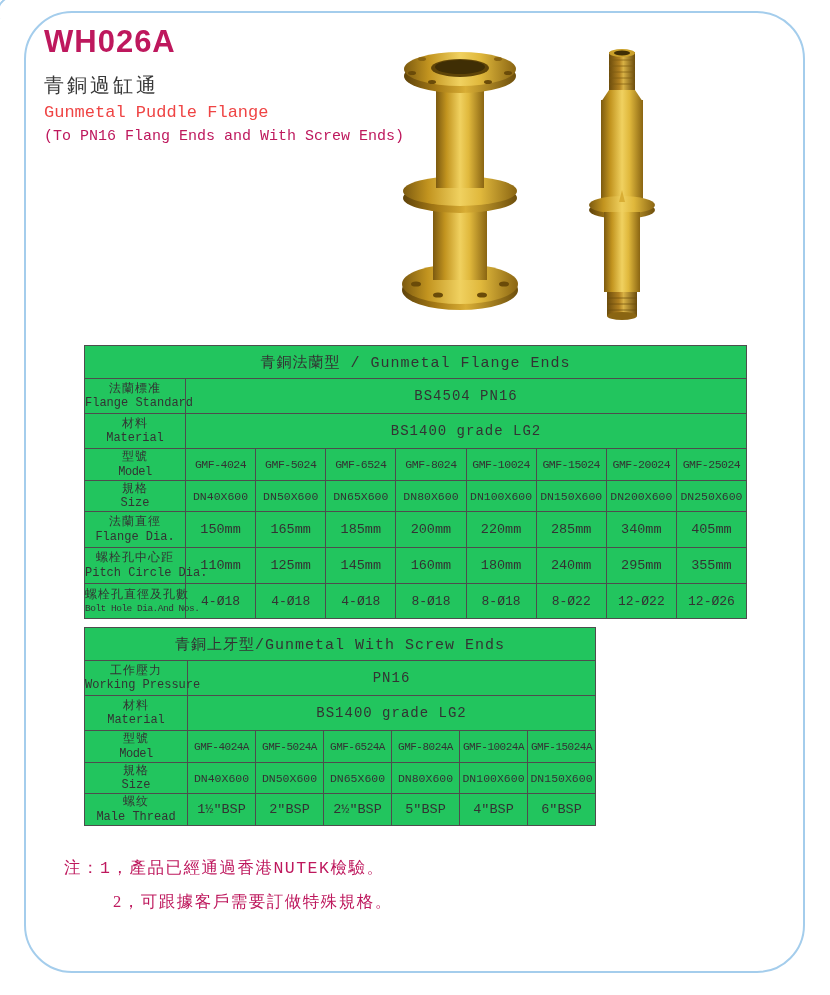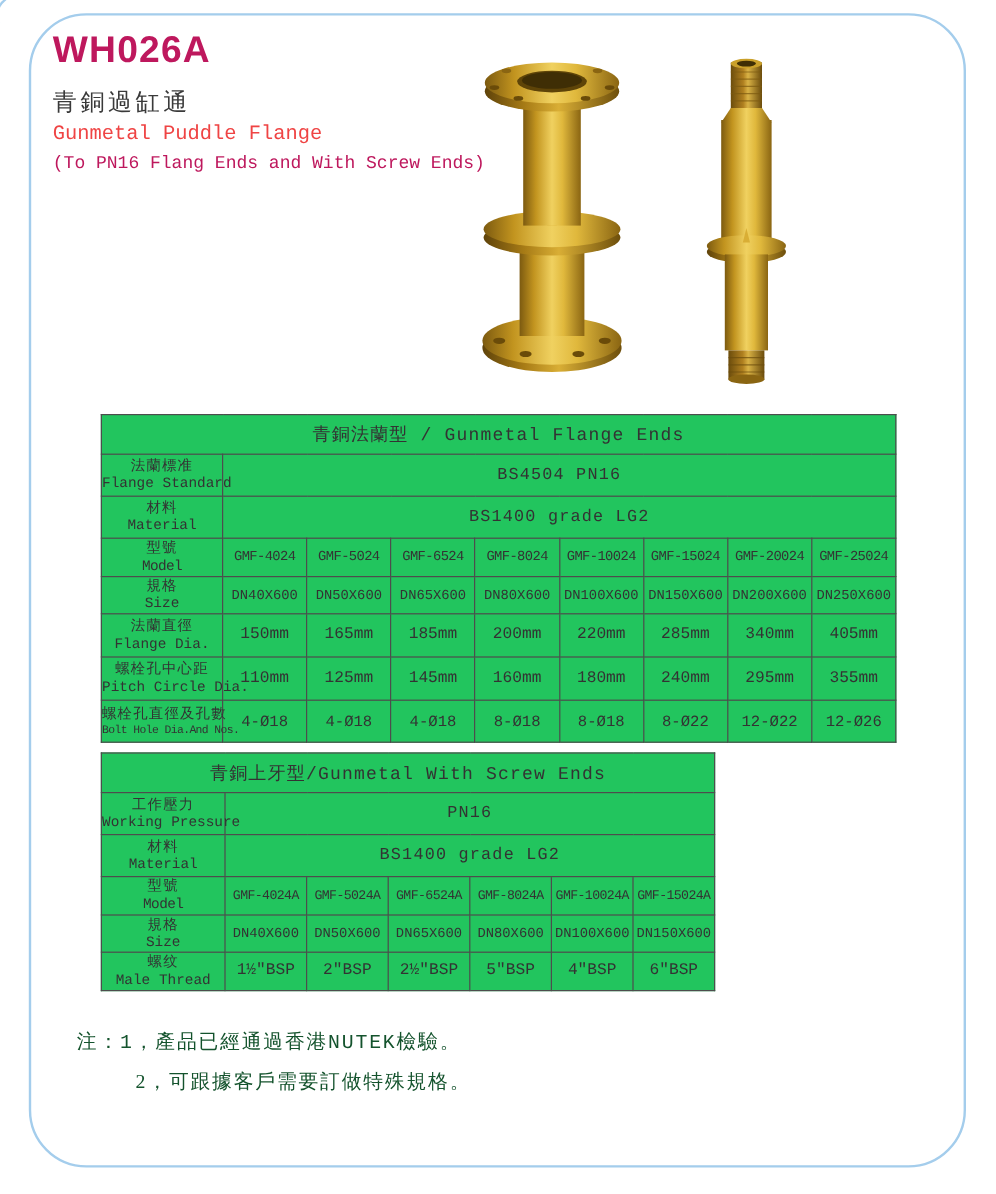--- a/index.html
+++ b/index.html
@@ -41,21 +41,21 @@
   td.label .en.sm{font-size:9.5px;letter-spacing:-0.5px;}
   td.span-val{font-size:14px;letter-spacing:1px;}
   tr.r-spec{height:35px;}
   tr.r-model td{font-size:11.5px;letter-spacing:-0.5px;height:31px;}
   tr.r-size td{font-size:11.5px;height:30px;}
   tr.r-dim td{font-size:13.5px;height:35px;}
   tr.r-bolt td{font-size:13px;height:34px;}
   tr.r-thread td{font-size:13.5px;height:31px;}
   .tbl2 tr.r-model td{font-size:11px;}
   
-  .notes{position:absolute;left:64px;top:852px;font-size:16.5px;color:#14532d;
+  .notes{position:absolute;left:64px;top:852px;font-size:16.5px;color:#be185d;
          letter-spacing:1.5px;line-height:2.0;}
   .notes .l2{padding-left:49px;font-family:Liberation Serif, serif;}
 </style>
 </head>
 <body>
 
 <div class="corner-tick"></div>
 <div class="frame"></div>
 
 <div class="hdr">

